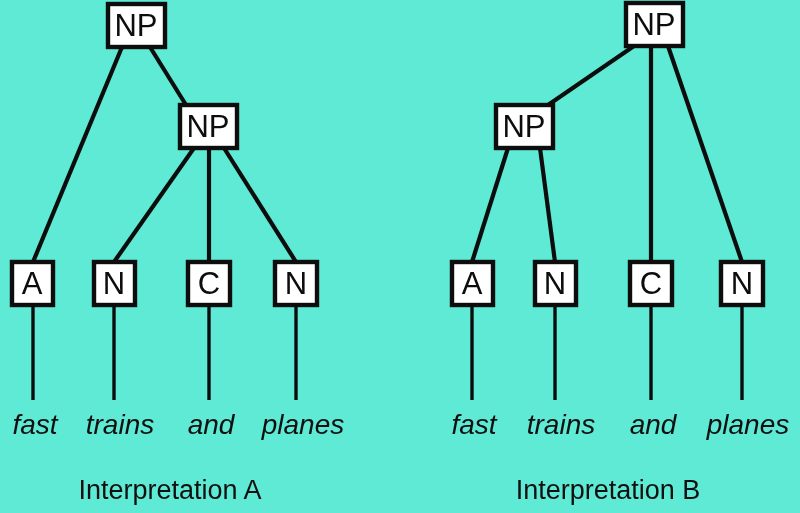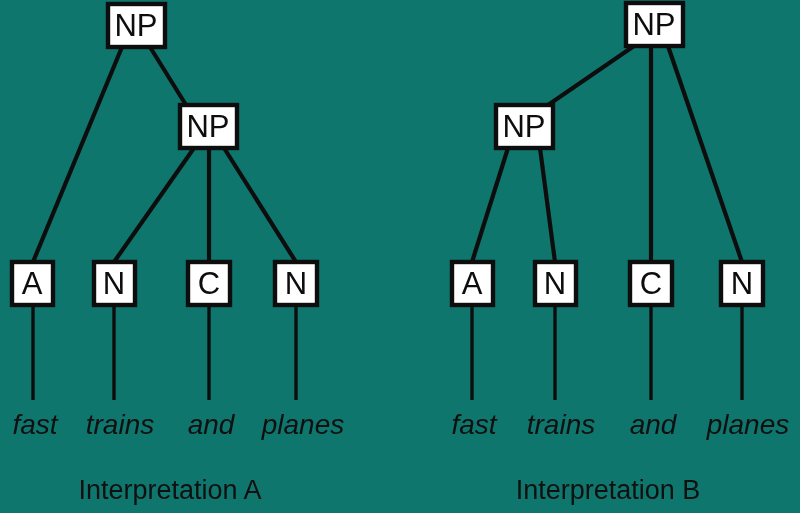--- a/index.html
+++ b/index.html
@@ -10,21 +10,21 @@
   body {
     width: 800px;
     height: 513px;
     font-family: "Liberation Sans", sans-serif;
     overflow: hidden;
   }
   #figure {
     position: relative;
     width: 800px;
     height: 513px;
-    background: #0f766e;
+    background: #5eead4;
   }
   svg.tree-canvas {
     position: absolute;
     top: 0;
     left: 0;
     width: 800px;
     height: 513px;
   }
   .edge {
     stroke: #0d0d0d;

